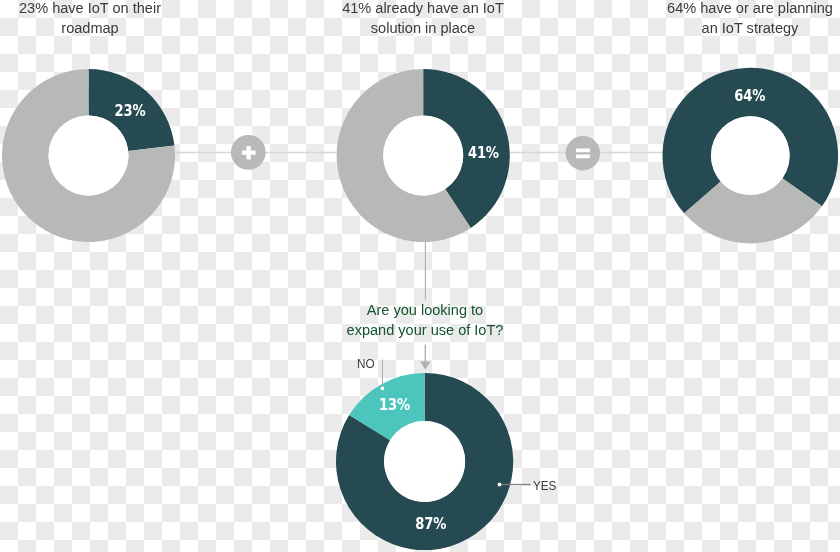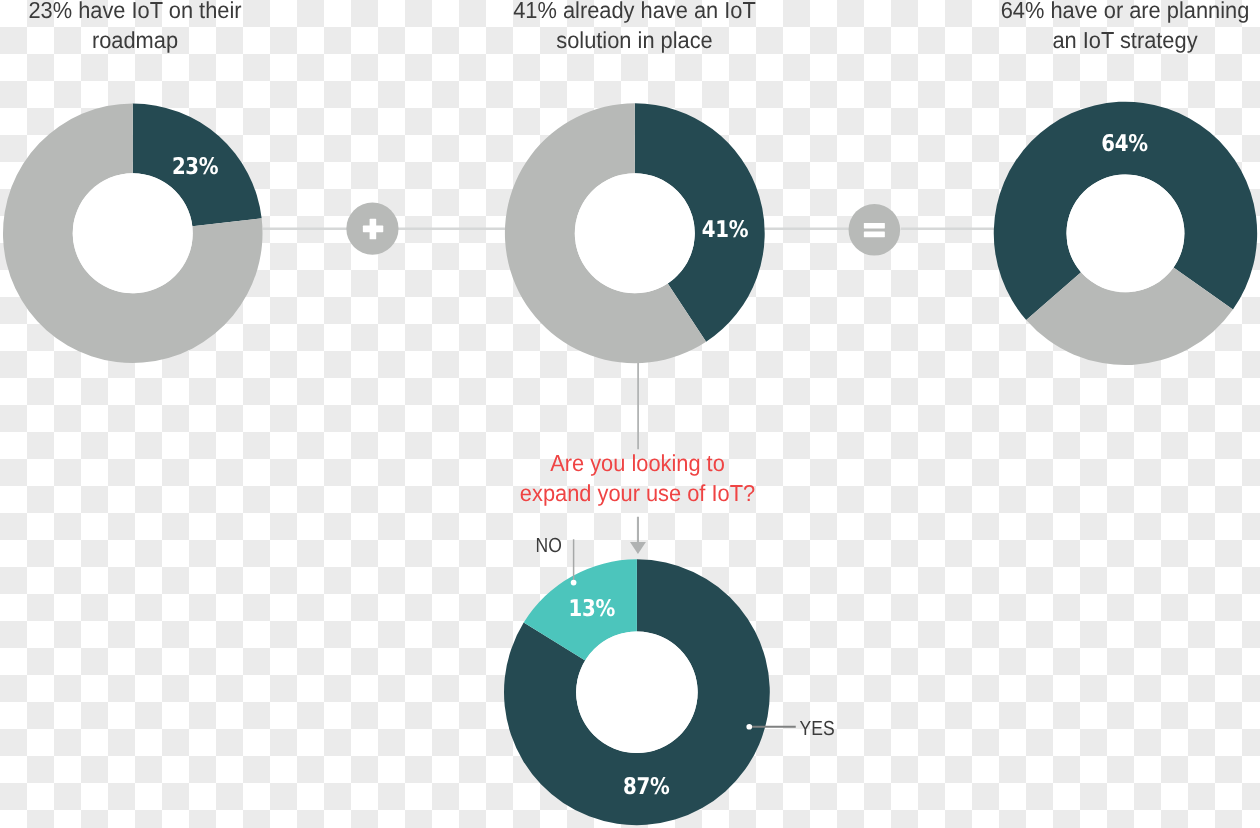--- a/index.html
+++ b/index.html
@@ -17,21 +17,21 @@
   .stage{position:absolute;left:0;top:0;width:840px;height:552px;}
   svg.layer{position:absolute;left:0;top:0;width:840px;height:552px;overflow:visible;}
   .cap{
     position:absolute;text-align:center;color:#3b3b3b;
     font-size:15.4px;line-height:20px;font-weight:400;
   }
   .cap > div, .qtext > div{
     transform:scaleX(0.945);
   }
   .qtext{
-    position:absolute;text-align:center;color:#ef4444;
+    position:absolute;text-align:center;color:#14532d;
     font-size:15.4px;line-height:20px;font-weight:400;
   }
   .pct{
     fill:#ffffff;font-weight:700;font-size:15.4px;
     font-family:"DejaVu Sans", sans-serif;letter-spacing:-0.2px;
     text-anchor:middle;
   }
   .lbl{
     position:absolute;color:#3b3b3b;font-size:13.6px;line-height:13.6px;
     font-weight:400;white-space:nowrap;transform-origin:0 0;

